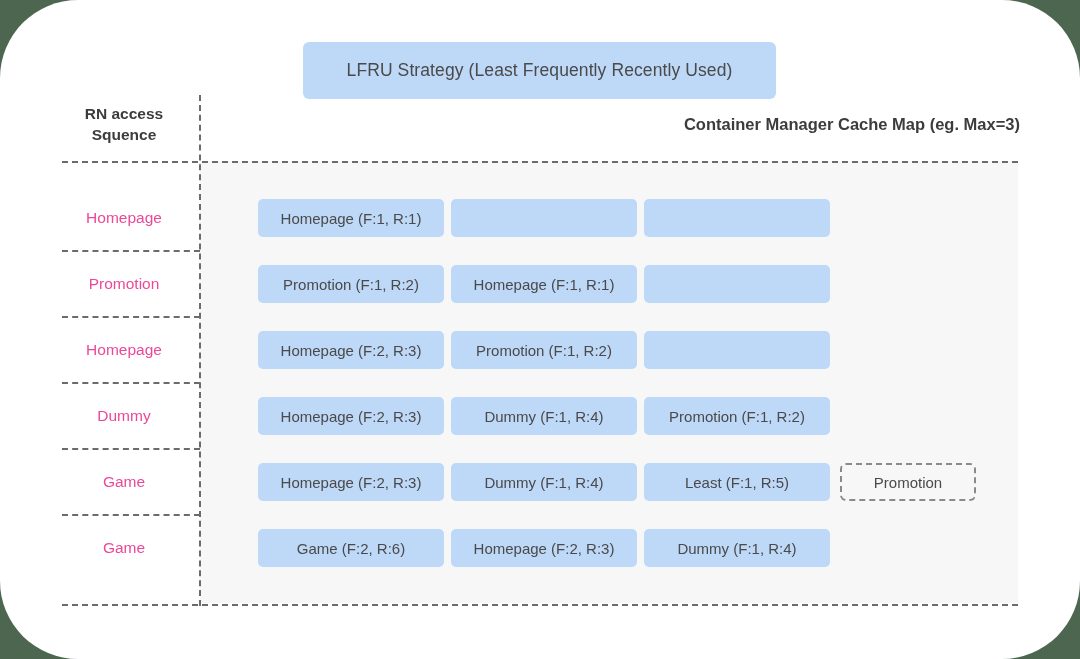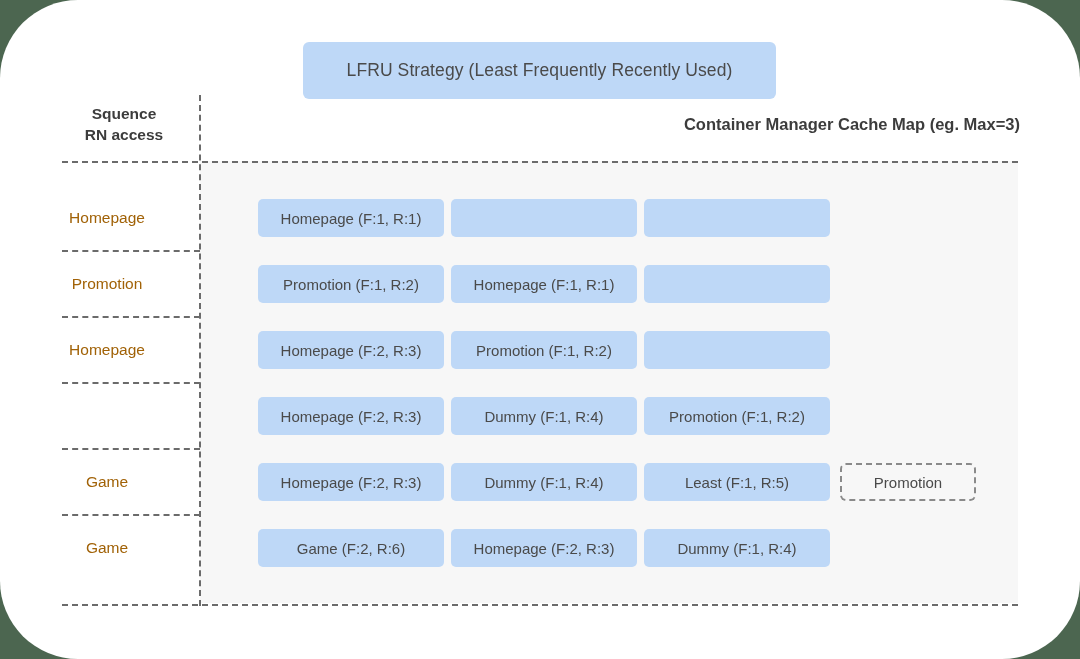--- a/index.html
+++ b/index.html
@@ -98,28 +98,28 @@
   
   .row {
     position: absolute;
     left: 0;
     width: 1080px;
     height: 38px;
   }
 
   .row-label {
     position: absolute;
-    left: 31px;
+    left: 48px;
     width: 152px;
     height: 38px;
     display: flex;
     align-items: center;
     justify-content: center;
     font-size: 15.5px;
-    color: #a16207;
+    color: #ec4899;
   }
 
   .slots {
     position: absolute;
     left: 258px;
     top: 0;
     width: 648px;
     height: 38px;
   }
 
@@ -161,22 +161,22 @@
 </head>
 <body>
 
 <div class="card">
 
   <div class="title-banner">
     <span>LFRU Strategy (Least Frequently Recently Used)</span>
   </div>
 
   <div class="left-header">
+    <div>RN access</div>
     <div>Squence</div>
-    <div>RN access</div>
   </div>
 
   <div class="right-header">Container Manager Cache Map (eg. Max=3)</div>
 
   <div class="grid-panel"></div>
 
   <div class="vrule"></div>
 
   <div class="hrule full" style="top:161px"></div>
 
@@ -207,20 +207,21 @@
     <div class="slots">
       <div class="slot s0">Homepage (F:2, R:3)</div>
       <div class="slot s1">Promotion (F:1, R:2)</div>
       <div class="slot s2"></div>
     </div>
 
   </div>
   <div class="hrule short" style="top:382px"></div>
 
   <div class="row" style="top:397px">
+    <div class="row-label">Dummy</div>
     <div class="slots">
       <div class="slot s0">Homepage (F:2, R:3)</div>
       <div class="slot s1">Dummy (F:1, R:4)</div>
       <div class="slot s2">Promotion (F:1, R:2)</div>
     </div>
 
   </div>
   <div class="hrule short" style="top:448px"></div>
 
   <div class="row" style="top:463px">

